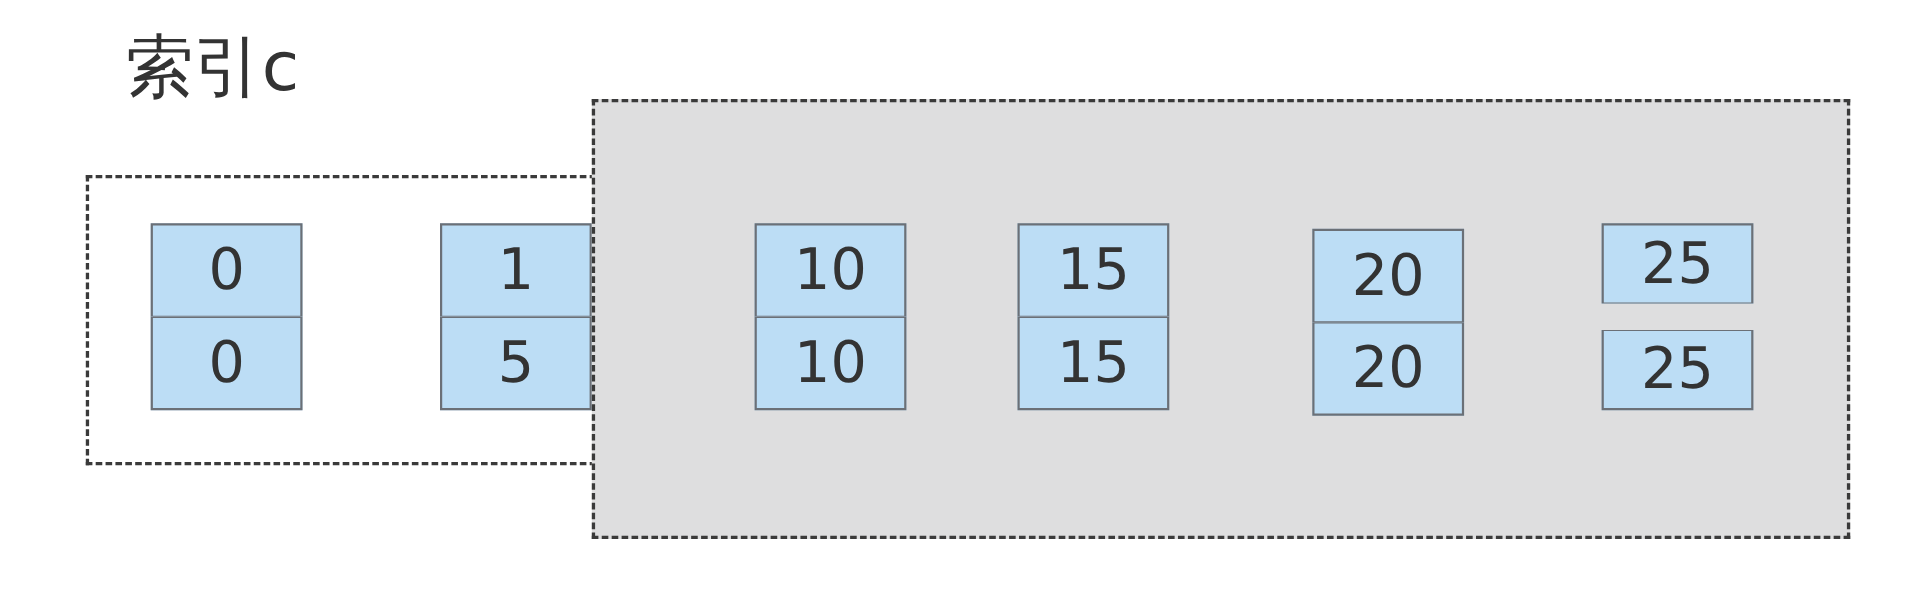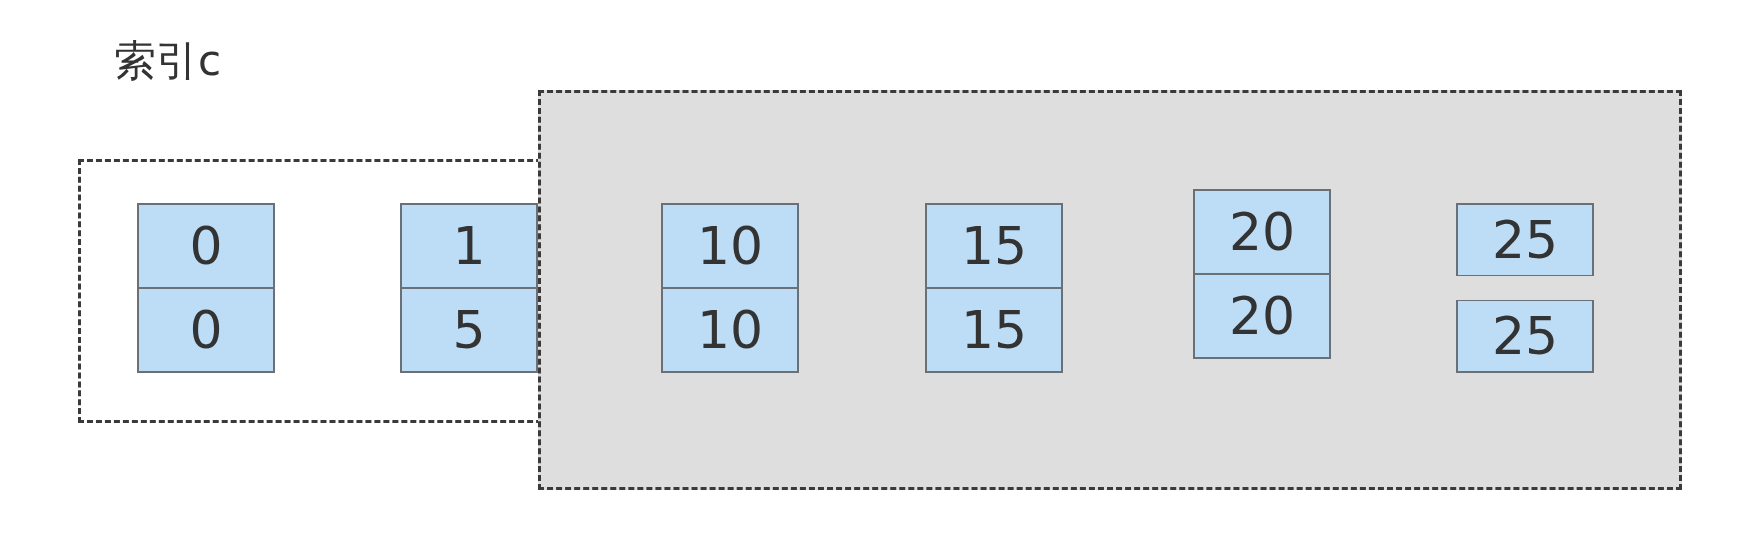--- a/index.html
+++ b/index.html
@@ -17,21 +17,21 @@
     height: 540px;
     background: #ffffff;
     overflow: hidden;
   }
 
   
   .label {
     position: absolute;
     left: 114px;
     top: 28px;
-    font-size: 42px;
+    font-size: 62px;
     line-height: 66px;
     color: #333333;
     white-space: nowrap;
     letter-spacing: 0px;
   }
 
   
   .group-box {
     position: absolute;
     box-sizing: border-box;
@@ -85,31 +85,31 @@
     <div class="slot bottom">0</div>
   </div>
 
   <div class="cell" id="cell-1" style="left: 400px; top: 203px;">
     <div class="slot top">1</div>
     <div class="slot bottom">5</div>
   </div>
 
   <div class="group-box shaded" id="group-1" style="left: 538px; top: 90px; width: 1144px; height: 400px;"></div>
 
-  <div class="cell" id="cell-2" style="left: 661px; top: 203px;">
+  <div class="cell" id="cell-2" style="left: 686px; top: 203px;">
     <div class="slot top">10</div>
     <div class="slot bottom">10</div>
   </div>
 
   <div class="cell" id="cell-3" style="left: 925px; top: 203px; justify-content: space-between;">
     <div class="slot top">15</div>
     <div class="slot bottom">15</div>
   </div>
 
-  <div class="cell" id="cell-4" style="left: 1193px; top: 189px;">
+  <div class="cell" id="cell-4" style="left: 1193px; top: 208px;">
     <div class="slot top">20</div>
     <div class="slot bottom">20</div>
   </div>
 
   <div class="cell" id="cell-5" style="left: 1456px; top: 203px; gap: 24px;">
     <div class="slot top">25</div>
     <div class="slot bottom">25</div>
   </div>
 
   <div class="label">索引c</div>

